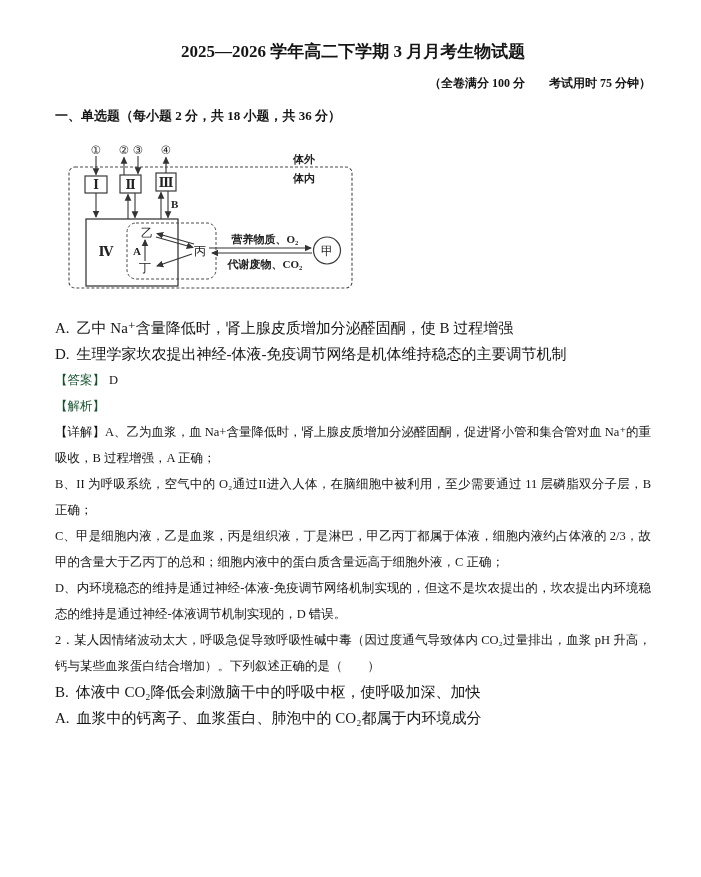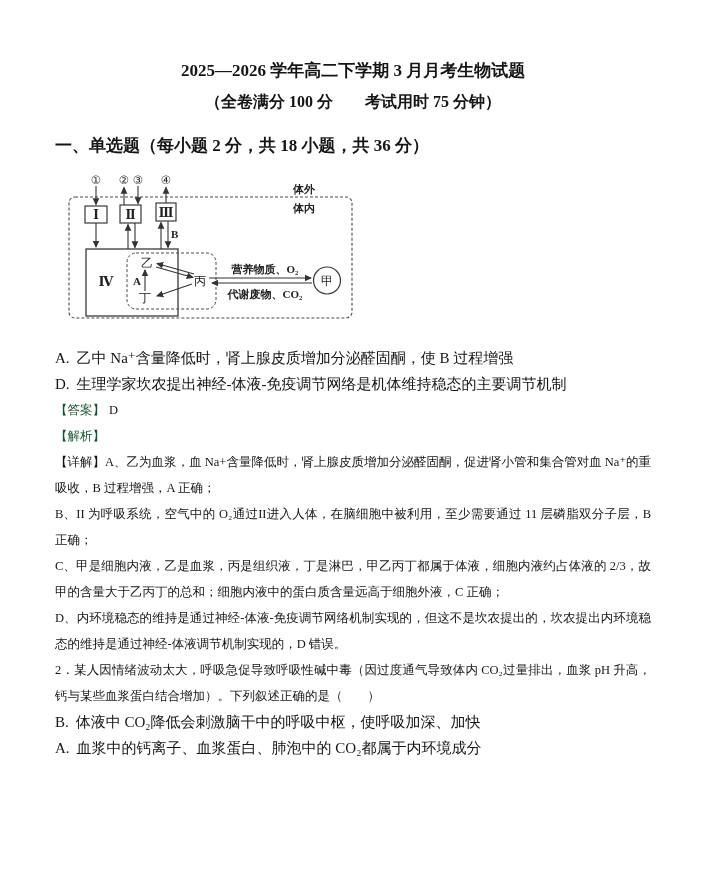--- a/index.html
+++ b/index.html
@@ -2,25 +2,25 @@
 <html><head>
 <meta charset="utf-8">
 <style>
   html,body { margin:0; padding:0; background:#ffffff; }
   body {
     width:701px; height:877px; overflow:hidden;
     font-family:"Liberation Serif","DejaVu Serif",serif;
     color:#151515;
   }
   .page { position:relative; width:701px; height:877px; background:#ffffff; }
-  .content { padding:59px 50px 0 55px; width:596px; }
+  .content { padding:40px 50px 0 55px; width:596px; }
 
   .title { text-align:center; font-size:17px; font-weight:bold; margin:0 0 7px 0; line-height:24px; }
-  .subtitle { text-align:center; font-size:16px; font-weight:bold; margin:0 0 19px 0; line-height:24px; }
-  .heading { font-size:17px; font-weight:bold; margin:0 0 12px 0; line-height:25px; }
+  .subtitle { text-align:right; font-size:12px; font-weight:bold; margin:0 0 8px 0; line-height:24px; }
+  .heading { font-size:13px; font-weight:bold; margin:0 0 12px 0; line-height:25px; }
 
   .para { margin:0; font-size:12.5px; line-height:26px; text-align:justify; }
   .option-row { margin:0; font-size:15px; line-height:26px; }
   .opt-label { margin-right:7px; }
 
   .blue { color:#14532d; }
   .dlabel { margin-right:0; }
   .ans-val { margin-left:4px; }
 
   .diagram-wrap { margin:7px 0 5px 4px; }

